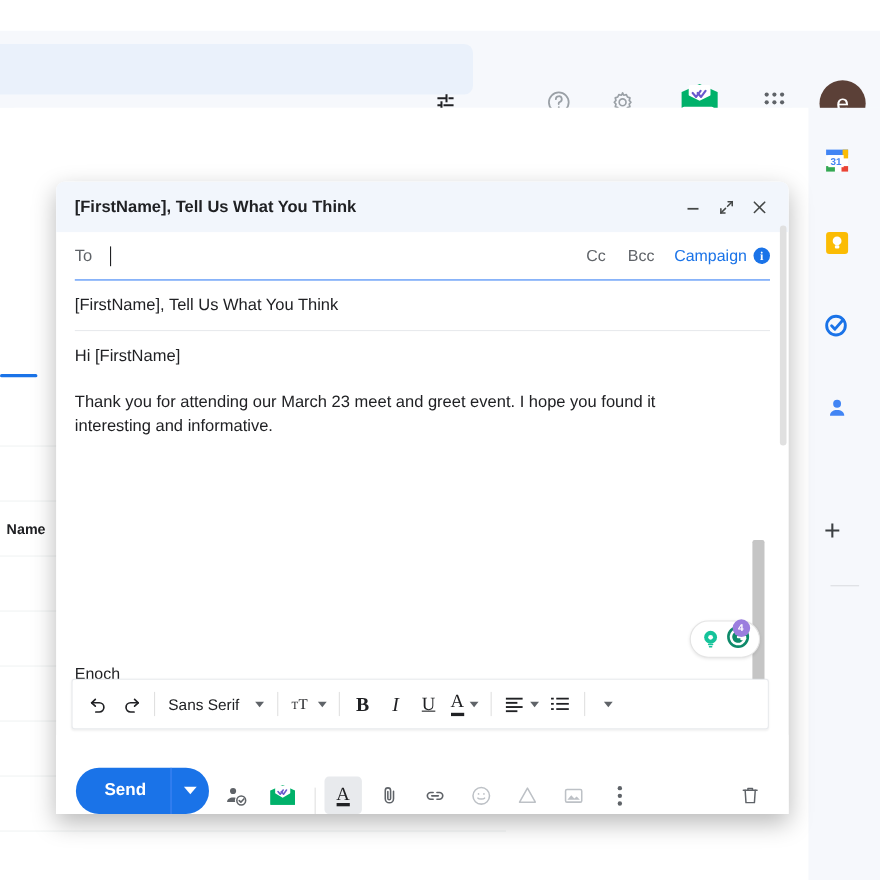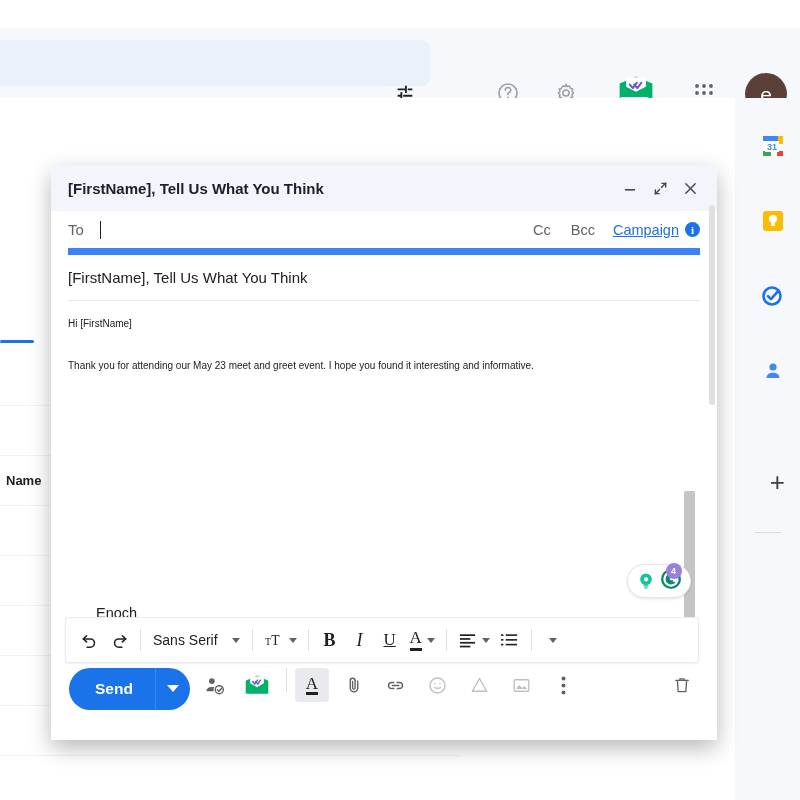--- a/index.html
+++ b/index.html
@@ -83,21 +83,21 @@
     background: #ffffff;
   }
 
   
   .side-panel {
     position: absolute; left: 735px; top: 98px; width: 65px; height: 702px;
     background: #f6f8fc;
   }
   .side-icon {
     position: absolute; left: 14px; width: 36px; height: 36px;
-    display: flex; align-items: center; justify-content: flex-end;
+    display: flex; align-items: center; justify-content: flex-start;
   }
   .side-divider {
     position: absolute; left: 20px; top: 434px; width: 26px; height: 1px; background: #dadce0;
   }
   .side-expand {
     position: absolute; left: 16px; top: 694px; width: 32px; height: 32px;
     display: flex; align-items: center; justify-content: center;
     color: #202124; font-size: 17px;
   }
 
@@ -114,48 +114,48 @@
   }
   .compose-title {
     flex: 1; font-size: 15px; font-weight: bold; color: #202124;
   }
   .win-btn {
     width: 30px; height: 30px; display: flex; align-items: center; justify-content: center;
     color: #444746; font-size: 15px;
   }
   .field-row {
     display: flex; align-items: center; height: 44px;
-    margin: 0 17px; border-bottom: 7px solid #3b82f6;
+    margin: 0 17px; border-bottom: 1px solid #3b82f6;
     font-size: 15px; color: #5f6368;
   }
   .to-label { color: #5f6368; }
   .to-caret {
     display: inline-block; width: 1px; height: 18px; background: #202124;
     margin-left: 16px;
   }
   .field-spacer { flex: 1; }
   .ccbcc { color: #5f6368; font-size: 14.5px; margin-left: 26px; }
-  .campaign { color: #1a73e8; font-size: 14.5px; margin-left: 18px; text-decoration: underline; }
+  .campaign { color: #1a73e8; font-size: 14.5px; margin-left: 18px; }
   .info-dot {
     width: 15px; height: 15px; border-radius: 50%; background: #1a73e8;
     color: #fff; font-size: 11px; font-weight: bold;
     display: flex; align-items: center; justify-content: center;
     margin-left: 6px; font-family: "Liberation Serif", serif;
   }
   .subject-row {
     display: flex; align-items: center; height: 46px;
     margin: 0 17px; border-bottom: 1px solid #e8eaed;
     font-size: 15px; color: #202124;
   }
   .body-wrap {
     position: relative; height: 350px; overflow: hidden;
     padding: 12px 34px 0 17px;
   }
   .body-p {
-    font-size: 10px; line-height: 22px; color: #202124;
+    font-size: 15px; line-height: 22px; color: #202124;
     margin-bottom: 22px; max-width: 600px;
   }
   .body-p.tight { margin-bottom: 20px; }
   .body-scroll-thumb {
     position: absolute; right: 22px; top: 190px; width: 11px; height: 215px;
     background: #c5c5c5; border-radius: 2px;
   }
   .grammarly {
     position: absolute; right: 26px; top: 399px;
     width: 64px; height: 34px; background: #ffffff;
@@ -181,21 +181,21 @@
   }
   .tb-font { font-size: 14px; padding: 0 6px; }
   .tb-sep { width: 1px; height: 22px; background: #e0e0e0; margin: 0 6px; }
   .caret-dn {
     width: 0; height: 0; border-left: 4px solid transparent;
     border-right: 4px solid transparent; border-top: 5px solid #5f6368;
     margin-left: 5px;
   }
   .bottom-bar {
     position: absolute; left: 0; bottom: 0; width: 666px; height: 72px;
-    background: #ffffff; display: flex; align-items: flex-start; padding: 0 18px;
+    background: #ffffff; display: flex; align-items: flex-end; padding: 0 18px;
   }
   .send-btn {
     height: 42px; background: #1a73e8; border-radius: 21px;
     display: flex; align-items: center; color: #ffffff;
   }
   .send-label { padding: 0 22px 0 26px; font-size: 15.5px; font-weight: bold; }
   .send-div { width: 1px; height: 42px; background: #4285f4; }
   .send-caret {
     width: 34px; height: 42px; display: flex; align-items: center; justify-content: center;
   }
@@ -206,21 +206,21 @@
   }
   .bb-icon.active { background: #e8eaed; border-radius: 4px; color: #202124; }
   .bb-sep { width: 1px; height: 24px; background: #e0e0e0; margin-left: 12px; }
   .bb-spacer { flex: 1; }
   .compose-scroll-thumb {
     position: absolute; right: 2px; top: 40px; width: 6px; height: 200px;
     background: #e0e0e0; border-radius: 3px;
   }
   .clipped-text {
     position: absolute; left: 17px; top: 440px;
-    font-size: 14.5px; color: #202124; margin-left: 28px;
+    font-size: 14.5px; color: #202124;
   }
 </style>
 </head>
 <body>
 
 <div id="app">
 
   <div class="topbar">
     <div class="search-field"></div>
 
@@ -398,21 +398,21 @@
       <span class="campaign">Campaign</span>
       <span class="info-dot">i</span>
     </div>
 
     <div class="subject-row">
       <span>[FirstName], Tell Us What You Think</span>
     </div>
 
     <div class="body-wrap">
       <div class="body-p tight">Hi [FirstName]</div>
-      <div class="body-p">Thank you for attending our May 23 meet and greet event. I hope you found it interesting and informative.</div>
+      <div class="body-p">Thank you for attending our March 23 meet and greet event. I hope you found it interesting and informative.</div>
       <div class="body-scroll-thumb"></div>
     </div>
 
     <div class="clipped-text">Enoch</div>
 
     <div class="grammarly">
       <svg width="20" height="20" viewBox="0 0 24 24">
         <circle cx="12" cy="10" r="7" fill="#15c39a"></circle>
         <circle cx="12" cy="10" r="2.6" fill="#ffffff"></circle>
         <rect x="9" y="17" width="6" height="1.7" rx="0.8" fill="#15c39a"></rect>

